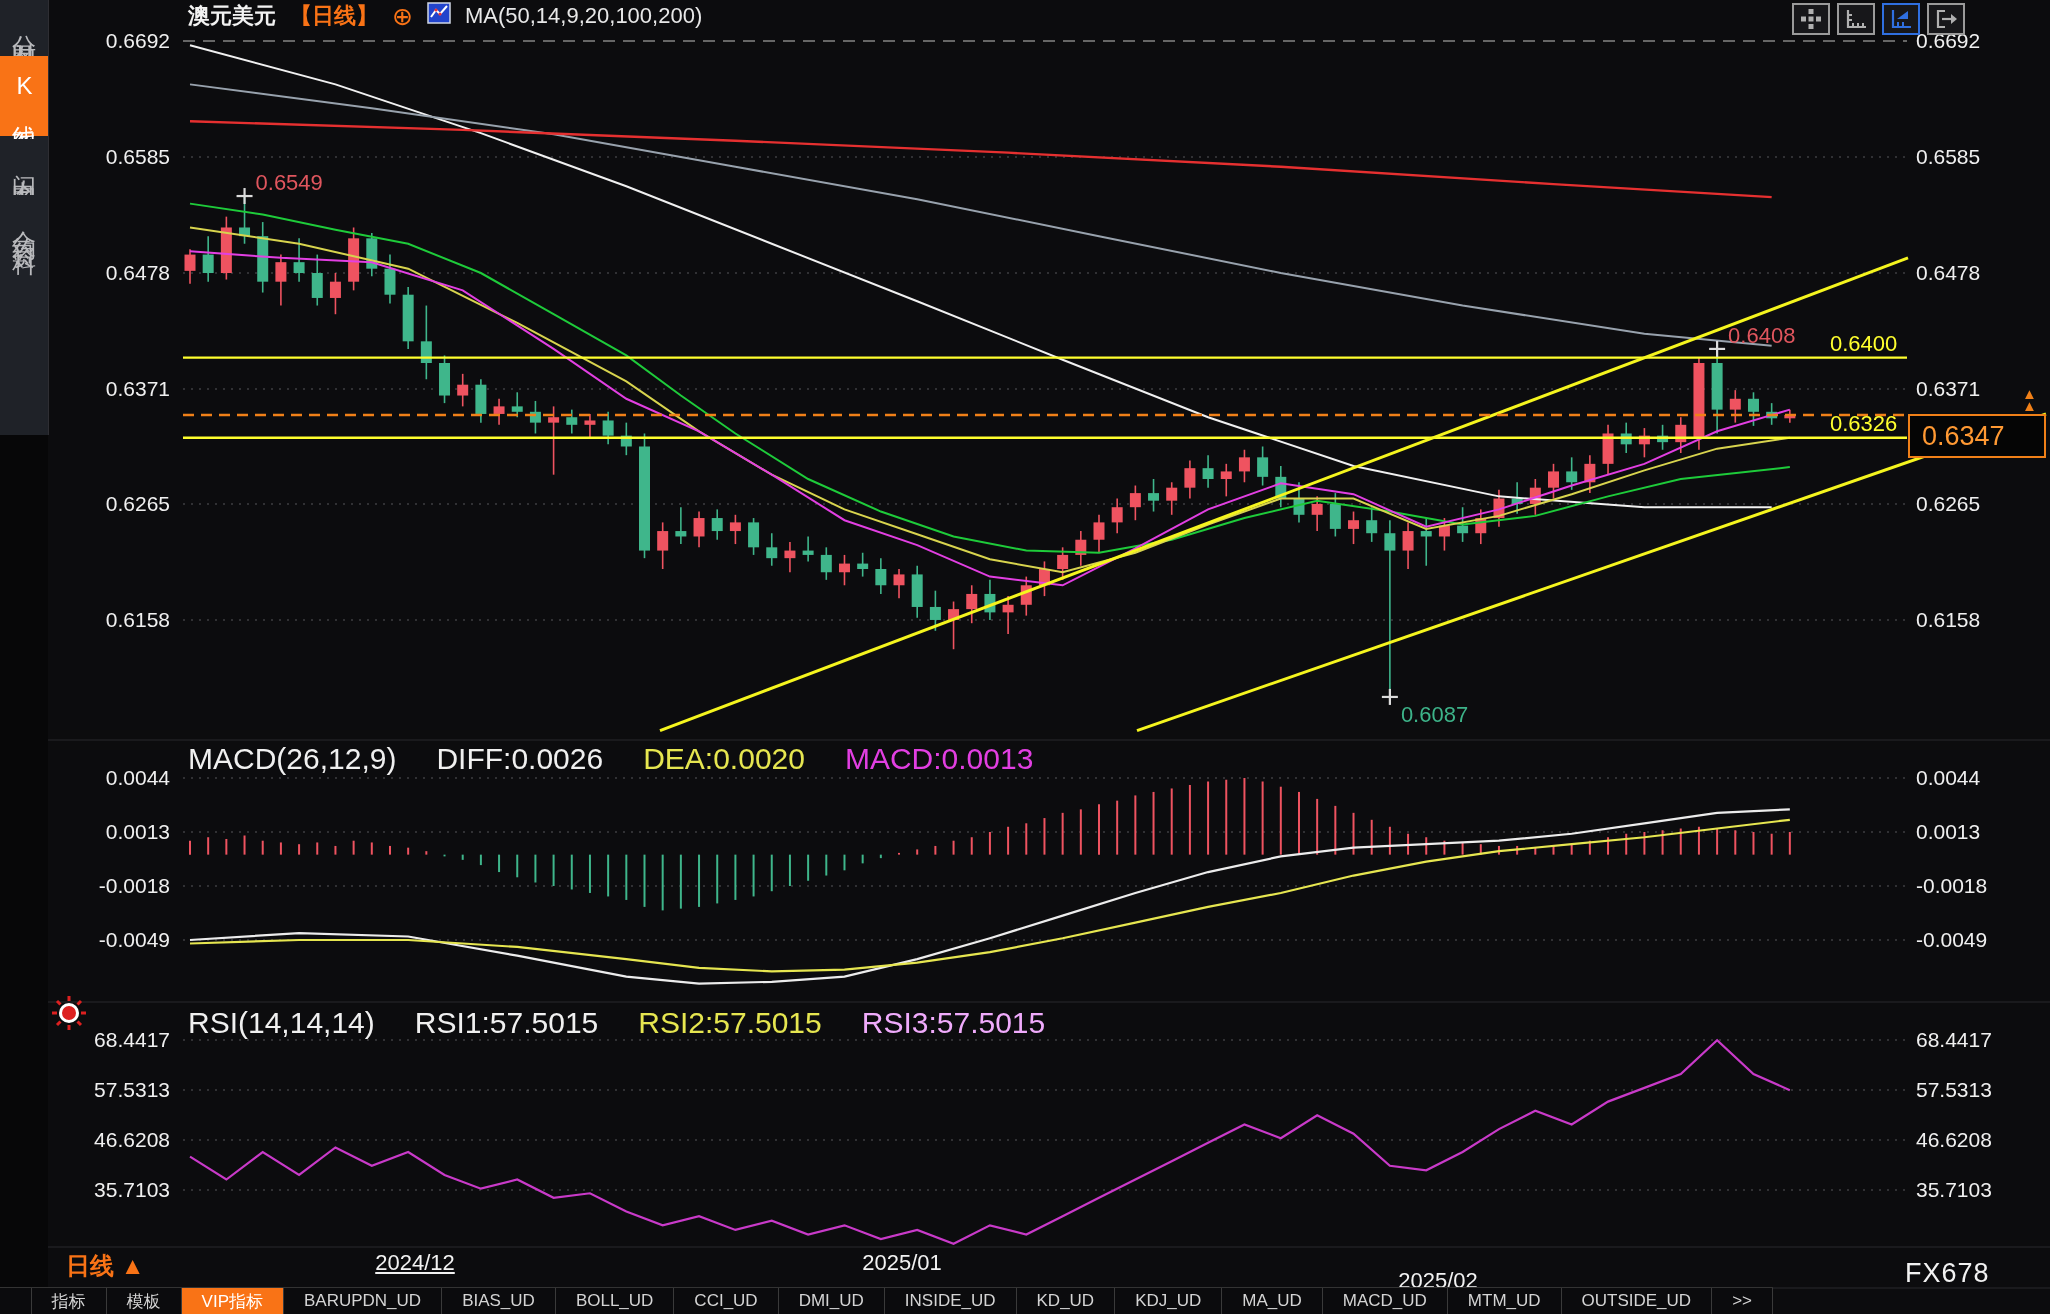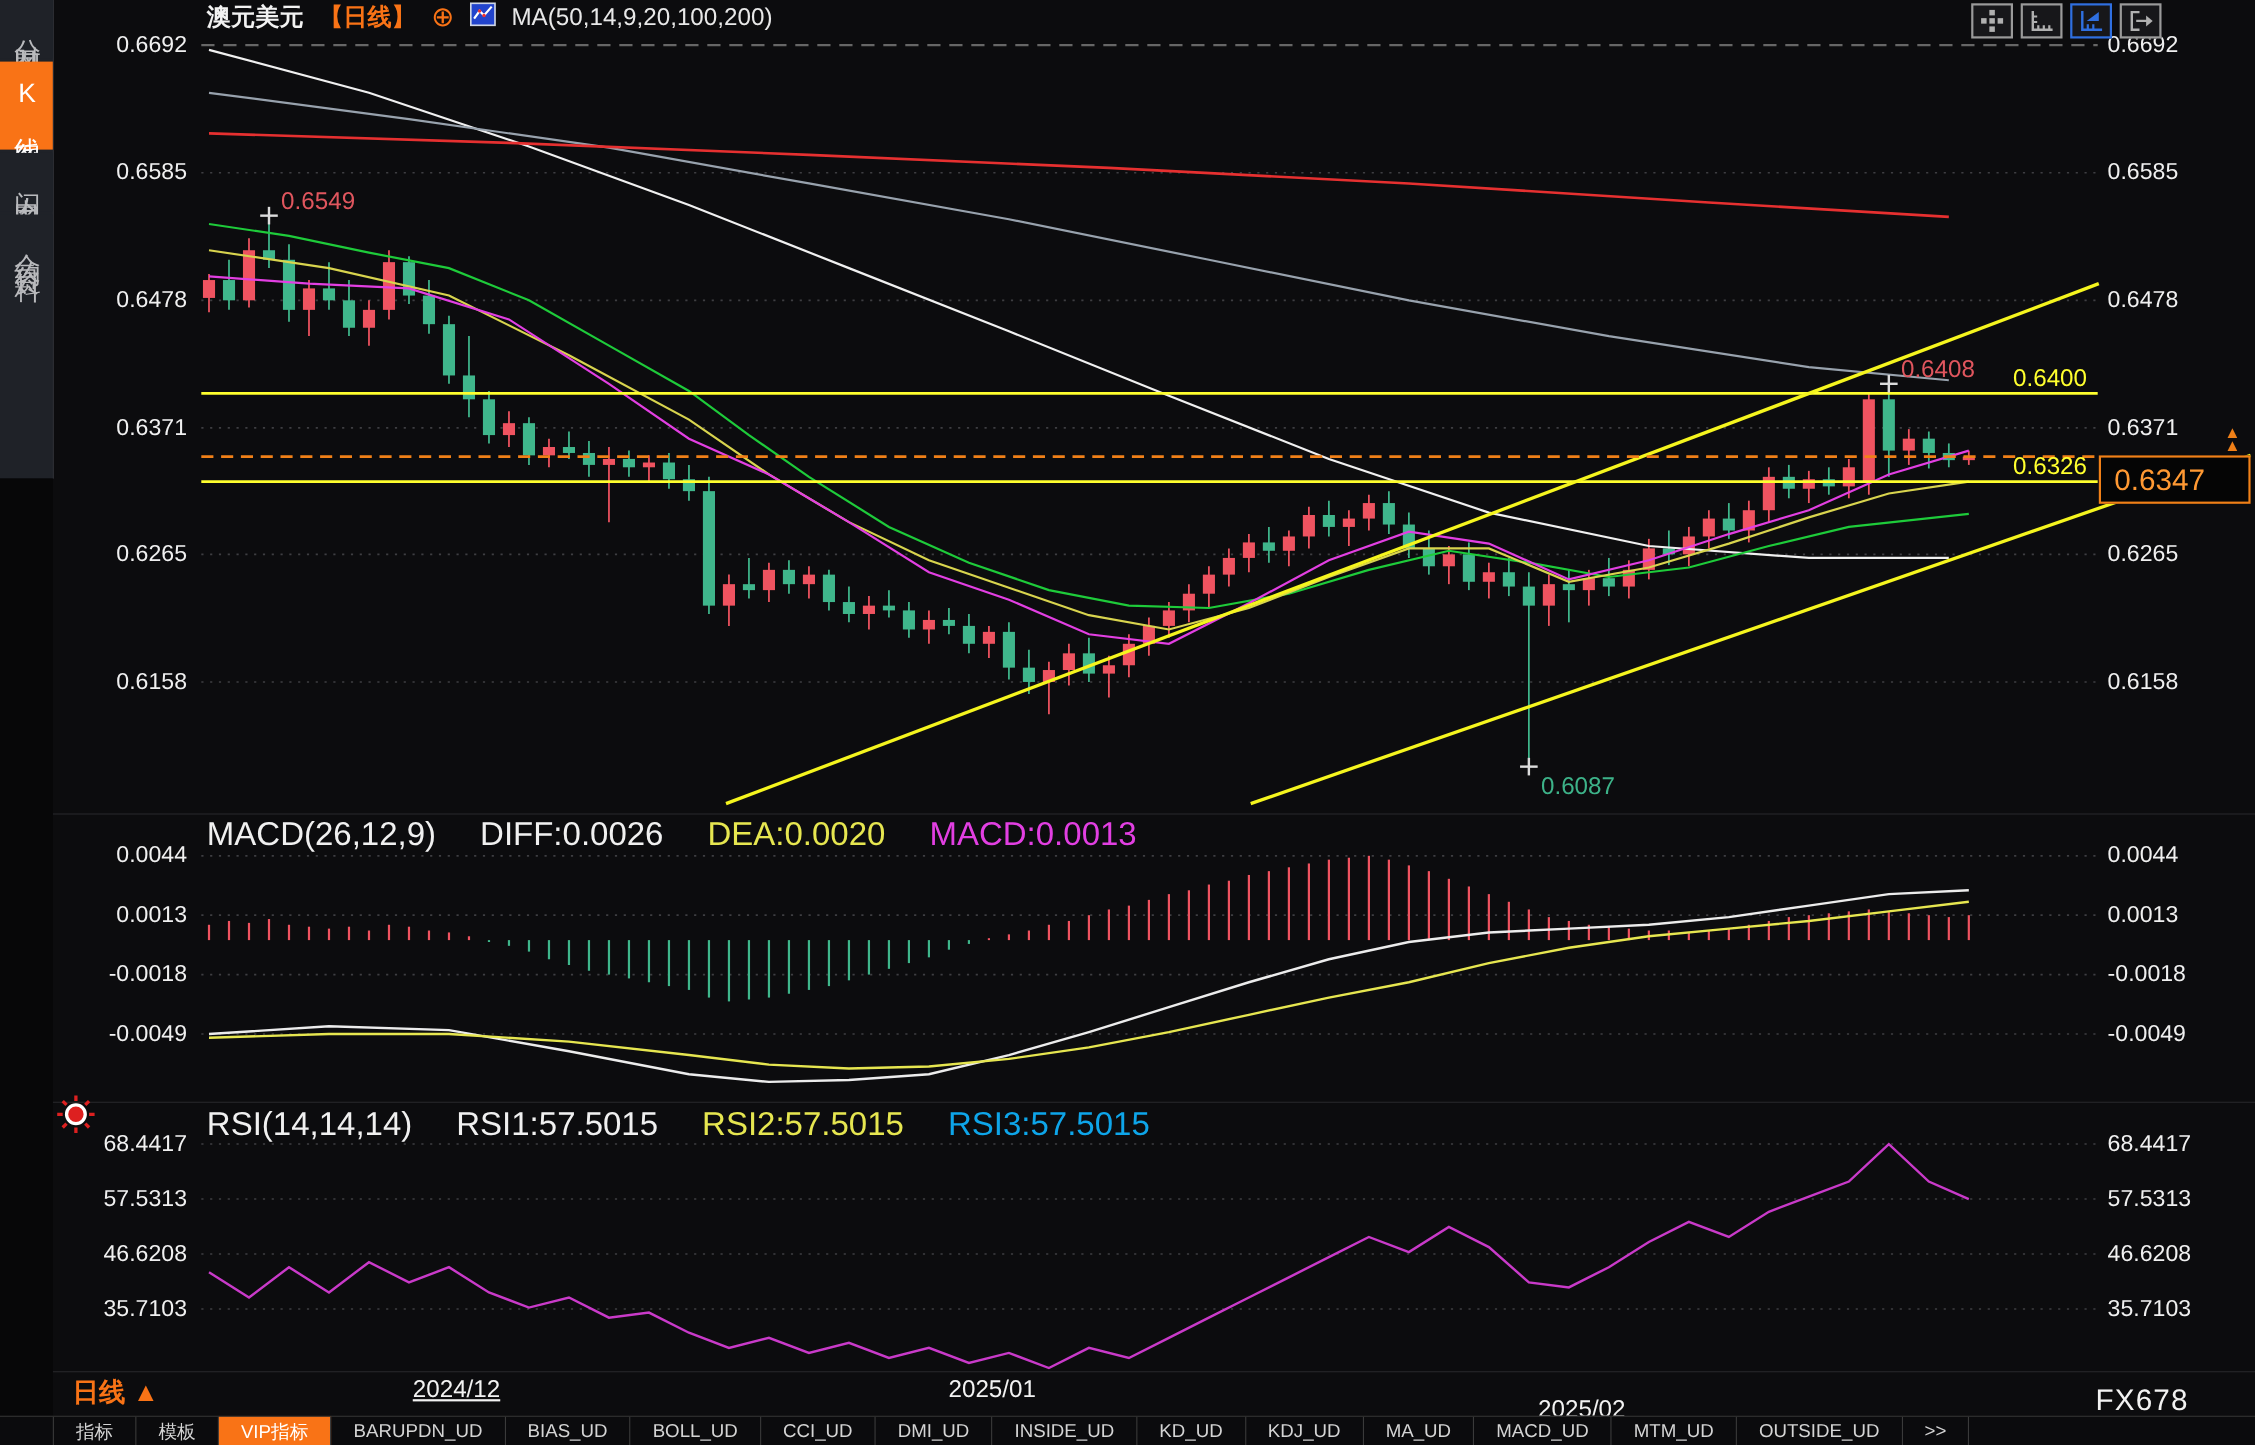--- a/index.html
+++ b/index.html
@@ -33,21 +33,21 @@
   .ann{position:absolute;font-size:22px;z-index:4;white-space:nowrap;}
   .ylab{position:absolute;font-size:22px;color:#ffff2e;z-index:4;}
   #pricebox{position:absolute;left:1908px;top:414px;width:138px;height:44px;border:2px solid #f08018;
             background:#050505;color:#ff9933;font-size:27px;display:flex;align-items:center;padding-left:12px;z-index:5;box-sizing:border-box;}
   #pb-arrows{position:absolute;left:2022px;top:388px;display:flex;flex-direction:column;line-height:12px;
              color:#f08018;font-size:15px;z-index:6;}
   
   #period-cur{position:absolute;left:66px;top:1250px;color:#f97316;font-size:24px;font-weight:bold;z-index:5;}
   .xtick{position:absolute;top:1250px;width:140px;text-align:center;color:#f2f2f2;font-size:22px;z-index:4;}
   #wm{position:absolute;left:1905px;top:1258px;color:#f2f2f2;font-size:27px;letter-spacing:1px;z-index:4;}
-  #tabs{position:absolute;left:0;bottom:0;width:2050px;height:26px;background:#0b0b0d;border-top:1px solid #333;
+  #tabs{position:absolute;left:0;bottom:0;width:1773px;height:26px;background:#0b0b0d;border-top:1px solid #333;
         display:flex;align-items:stretch;z-index:6;}
   .btab{display:flex;align-items:center;padding:0 20px;border-right:1px solid #3a3a3a;color:#d4d4d4;
         font-size:17px;cursor:pointer;white-space:nowrap;}
   .btab.active{background:#f97316;color:#fff;}
   .btab-spacer{width:48px;border-right:1px solid #3a3a3a;}
   #sun{position:absolute;left:48px;top:992px;z-index:5;}
 </style>
 </head>
 <body>
 
@@ -419,21 +419,21 @@
 <div class="legend" id="macd-legend" style="left:188px;top:742px;">
   <span style="color:#f0f0f0">MACD(26,12,9)</span>
 <span style="color: rgb(240, 240, 240);">DIFF:0.0026</span>
     <span style="color: rgb(230, 230, 80);">DEA:0.0020</span>
     <span style="color: rgb(226, 63, 226);">MACD:0.0013</span>
   </div>
 <div class="legend" id="rsi-legend" style="left:188px;top:1006px;">
   <span style="color:#f0f0f0">RSI(14,14,14)</span>
 <span style="color: rgb(240, 240, 240);">RSI1:57.5015</span>
     <span style="color: rgb(230, 230, 80);">RSI2:57.5015</span>
-    <span style="color: #0ea5e9;">RSI3:57.5015</span>
+    <span style="color: #f0abfc;">RSI3:57.5015</span>
   </div>
 
 <div id="pricebox">
   <span>0.6347</span>
 </div>
 <div id="pb-arrows">
   <span>▲</span>
     <span>▲</span>
 </div>
 

